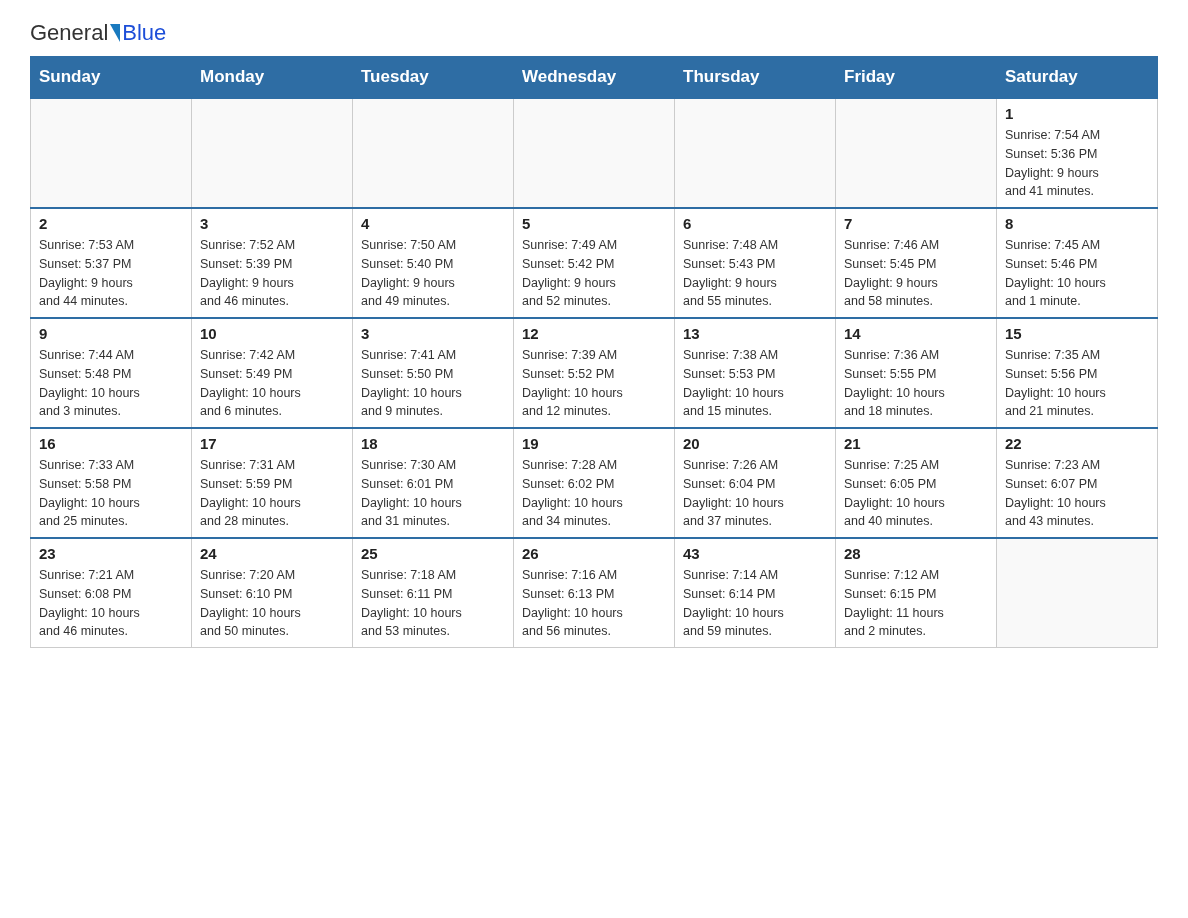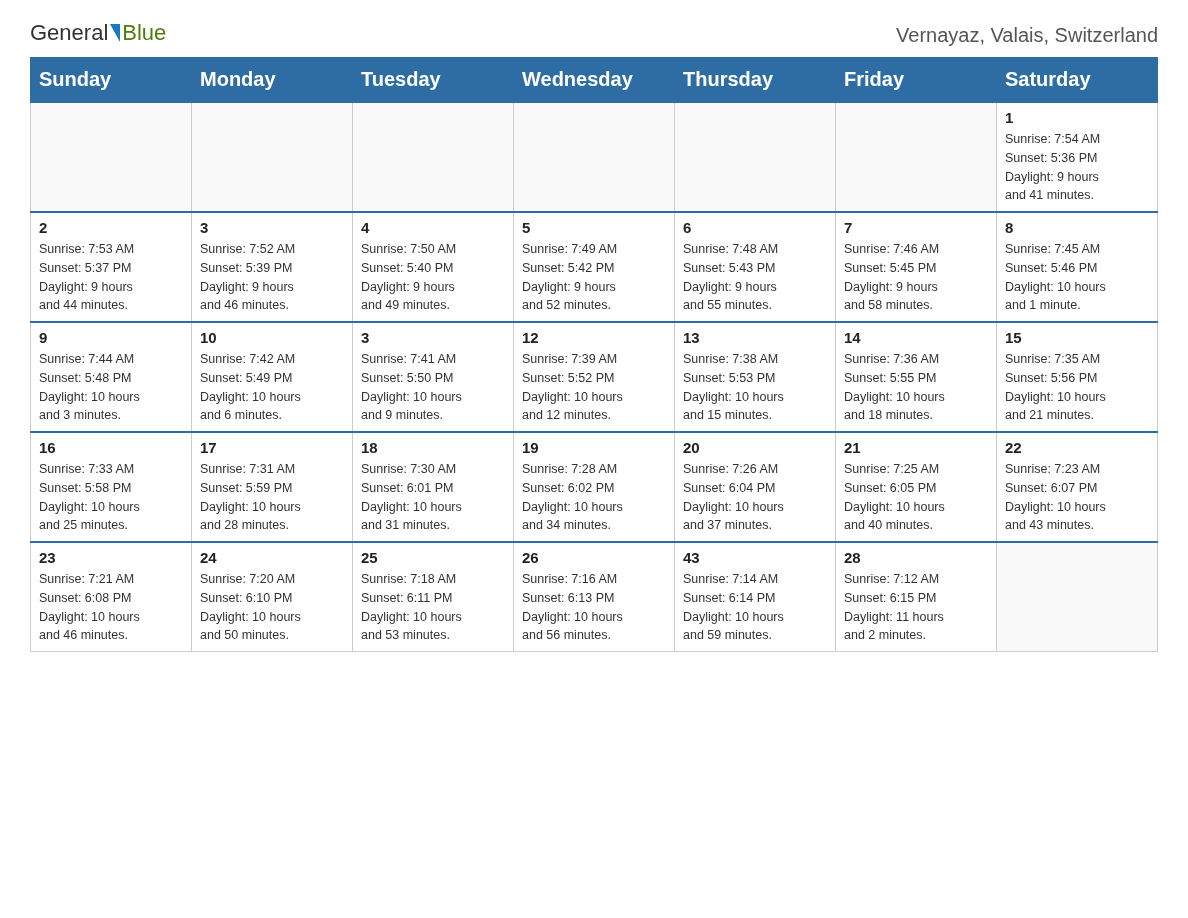--- a/index.html
+++ b/index.html
@@ -22,21 +22,21 @@
       align-items: flex-start;
     }
     .logo-text {
       display: flex;
       align-items: center;
       font-size: 22px;
       font-weight: normal;
       color: #333;
     }
     .logo-general { color: #333; }
-    .logo-blue { color: #4d7c0f; }
+    .logo-blue { color: #1d4ed8; }
     .logo-triangle {
       width: 0;
       height: 0;
       border-left: 10px solid transparent;
       border-top: 18px solid #1a7abf;
       margin-left: 2px;
       margin-right: 2px;
     }
     .title-block {
       text-align: right;
@@ -53,21 +53,21 @@
       margin-top: 4px;
     }
     .calendar {
       width: 100%;
       border-collapse: collapse;
       margin-top: 8px;
     }
     .calendar th {
       background-color: #2e6da4;
       color: #fff;
-      font-size: 20px;
+      font-size: 17px;
       font-weight: bold;
       padding: 10px 8px;
       text-align: left;
       border: 1px solid #2e6da4;
     }
     .calendar td {
       border: 1px solid #ccc;
       vertical-align: top;
       padding: 6px 8px;
       width: calc(100% / 7);
@@ -100,21 +100,20 @@
 
 <div class="header">
   <div class="logo">
     <div class="logo-text">
       <span class="logo-general">General</span>
       <div class="logo-triangle"></div>
       <span class="logo-blue">Blue</span>
     </div>
   </div>
   <div class="title-block">
-    <div class="subtitle">Vernayaz, Valais, Switzerland</div>
   </div>
 </div>
 
 <table class="calendar">
   <thead>
     <tr>
       <th>Sunday</th>
       <th>Monday</th>
       <th>Tuesday</th>
       <th>Wednesday</th>

